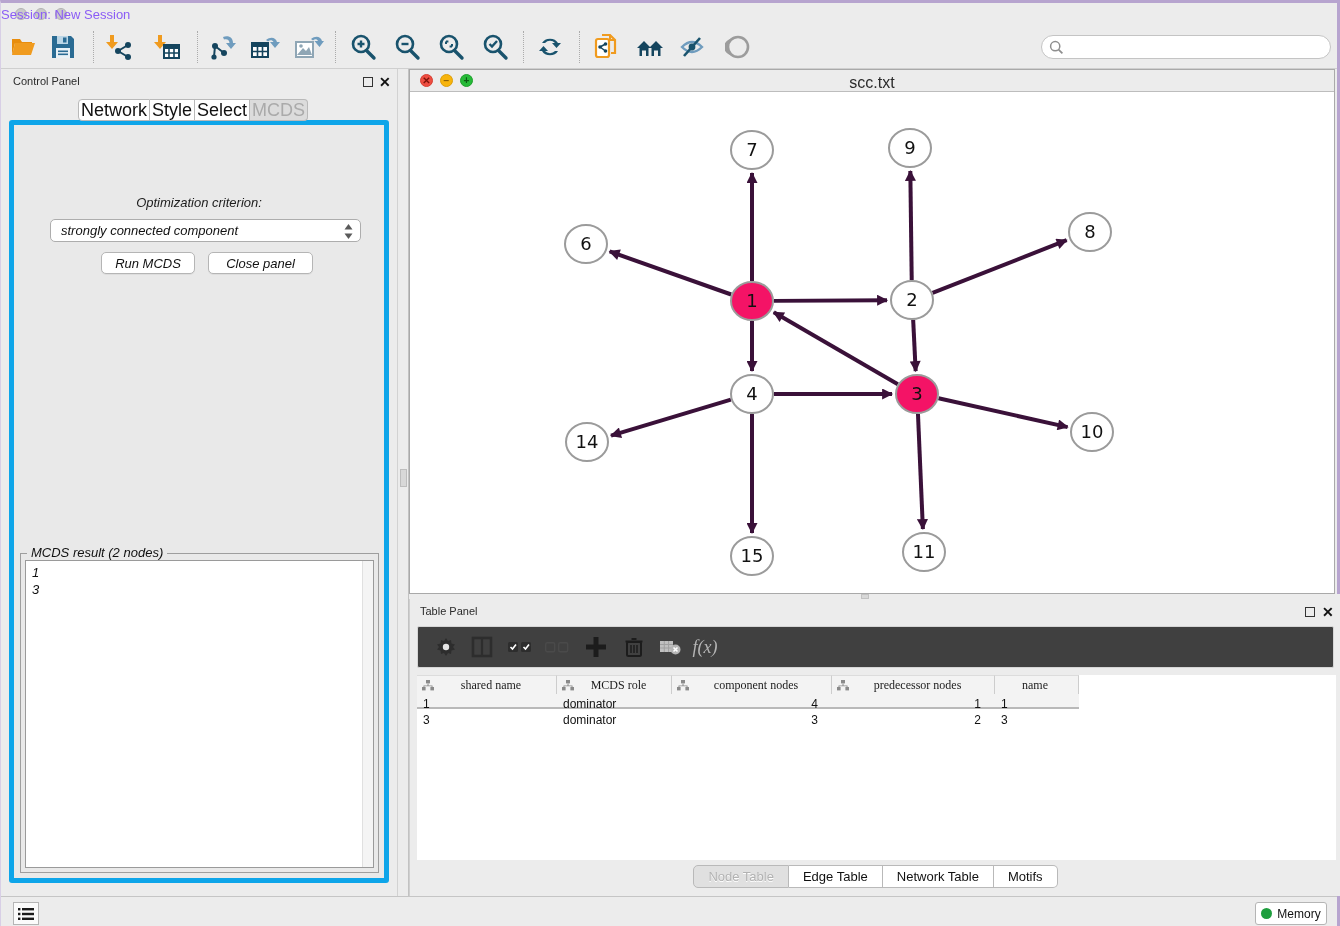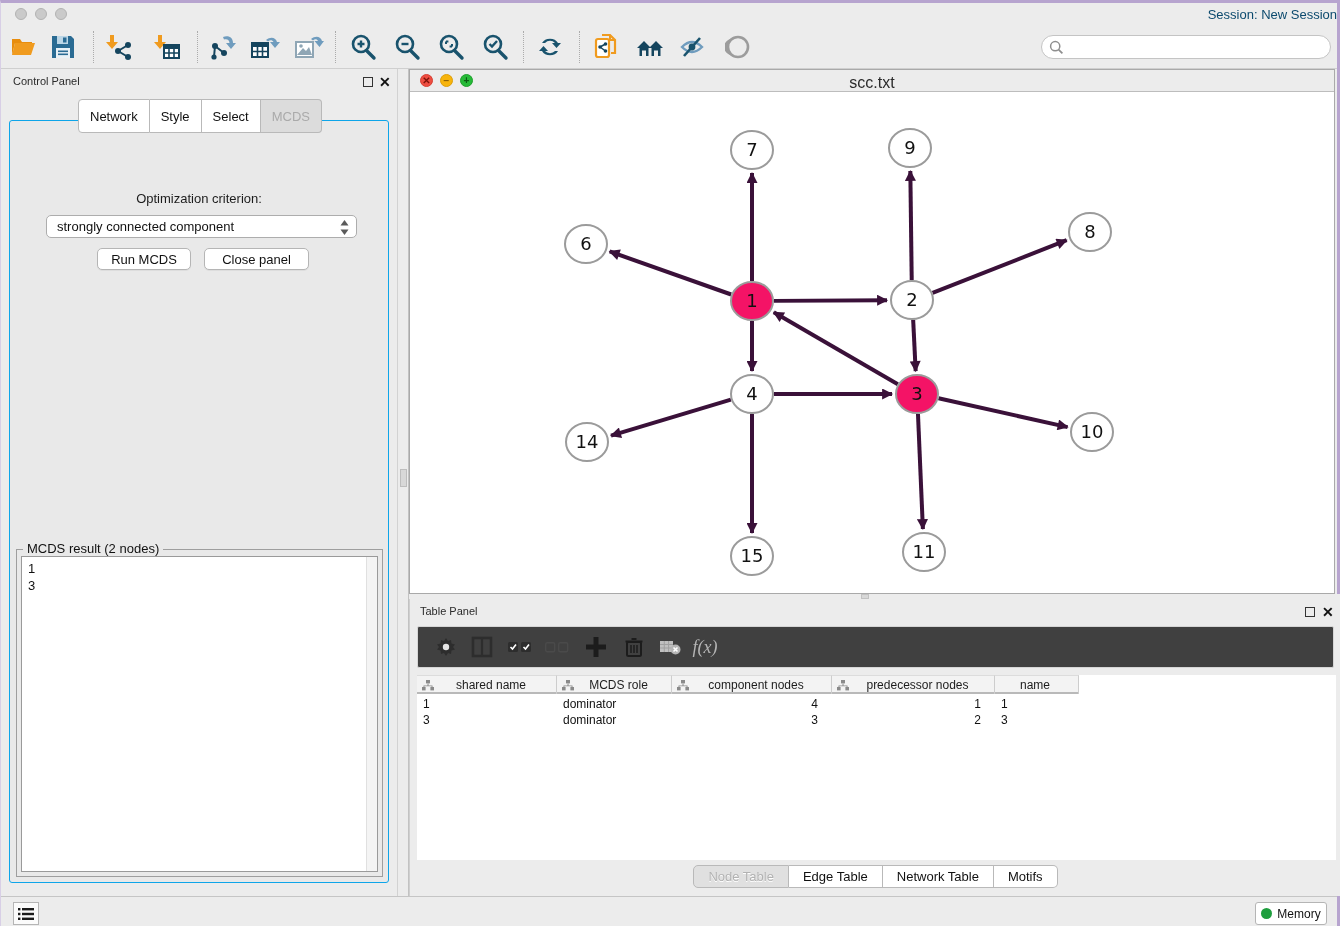--- a/index.html
+++ b/index.html
@@ -10,42 +10,42 @@
     background:#ececec; position:relative; overflow:hidden;
   }
   #frame {
     position:absolute; inset:0;
     border-top:3px solid #b7a4cf; border-right:3px solid #b7a4cf; border-left:1px solid #d8cfe6;
   }
   
   .titlebar { position:absolute; left:0; top:0; width:100%; height:22px; background:#ececec; }
   .titlebar .dot { position:absolute; top:5px; width:12px; height:12px; border-radius:50%;
                    background:#cacaca; border:1px solid #b3b3b3; }
-  .titlebar .title { position:absolute; width:100%; text-align:right; top:4px; color:#0c4a6e; font-size:13px; }
+  .titlebar .title { position:absolute; width:100%; text-align:left; top:4px; color:#8b5cf6; font-size:13px; }
   
   .toolbar { position:absolute; left:0; top:22px; width:100%; height:44px; background:#ececec;
              border-bottom:1px solid #cfcfcf; }
   .tbtn { position:absolute; top:4px; width:36px; height:36px; display:flex; align-items:center;
           justify-content:center; cursor:default; }
   .tsep { position:absolute; top:6px; width:0; height:32px; border-left:1px dotted #ababab; }
   .searchbox { position:absolute; left:1040px; top:10px; width:290px; height:24px; background:#fff;
                border:1px solid #c4c4c4; border-radius:12px; display:flex; align-items:center; padding-left:7px; }
   .searchbox input { border:none; outline:none; background:transparent; flex:1; font-size:12px;
                      font-family:"Liberation Sans",sans-serif; padding-left:4px;}
   
   .control-panel { position:absolute; left:0; top:66px; width:396px; height:827px; background:#ececec; }
   .panel-header { position:relative; height:28px; }
   .panel-header .ph-title { position:absolute; left:12px; top:6px; font-size:11px; color:#2b2b2b; }
   .float-box { position:absolute; top:8px; width:10px; height:10px; border:1.5px solid #333; }
   .close-x  { position:absolute; top:5px; font-size:14px; font-weight:bold; color:#111; }
   .cp-content { position:absolute; left:8px; right:8px; top:51px; bottom:13px;
-                background:#e9e9e9; border:1px solid #0ea5e9; border-radius:3px; }
+                background:#e9e9e9; border:5px solid #0ea5e9; border-radius:3px;font-style:italic; }
   .cp-tabs { position:absolute; left:77px; top:30px; height:22px; display:flex; z-index:3; }
-  .cp-tab { height:34px; padding:0 11px; background:#fff; border:1px solid #b9b9b9; border-left:none;
-            display:flex; align-items:center; font-size:13px; color:#111; }
+  .cp-tab { height:22px; padding:0 2px; background:#fff; border:1px solid #b9b9b9; border-left:none;
+            display:flex; align-items:center; font-size:18px; color:#111; }
   .cp-tab:first-child { border-left:1px solid #b9b9b9; border-radius:4px 0 0 4px; }
   .cp-tab:last-child { border-radius:0 4px 4px 0; }
   .cp-tab.disabled-selected { background:#dcdcdc; color:#aaa; }
   .opt-label { position:absolute; left:0; width:100%; top:70px; text-align:center; color:#1c1c1c; }
   .opt-select { position:absolute; left:36px; top:94px; width:311px; height:23px; background:#fff;
                 border:1px solid #adadad; border-radius:5px; display:flex; align-items:center;
                 padding:0 22px 0 10px; font-size:13px; color:#111; }
   .opt-select .updown { position:absolute; right:7px; top:4px; }
   .btnrow-btn { position:absolute; top:127px; height:22px; background:#fff; border:1px solid #b5b5b5;
                 border-radius:5px; font-size:13px; color:#111; display:flex; align-items:center;
@@ -80,22 +80,22 @@
   .nw-canvas { position:absolute; left:0; top:22px; width:924px; height:501px; background:#fff; }
   
   .table-panel { position:absolute; left:408px; top:596px; width:932px; height:297px; background:#ececec;
                  border-left:1px solid #cfcfcf; }
   .tp-toolbar { position:absolute; left:7px; right:7px; top:27px; height:42px; background:#404040;
                 border:1px solid #d6d6d6; border-radius:2px; }
   .tpbtn { position:absolute; top:3px; width:34px; height:34px; display:flex; align-items:center;
            justify-content:center; }
   .fx { font-family:"Liberation Serif", serif; font-style:italic; font-size:18px; color:#b5b5b5; }
   .grid { position:absolute; left:7px; top:76px; width:919px; height:185px; background:#fff; }
-  .grid-header { position:absolute; left:0; top:0; height:19px; display:flex;
-                 border-bottom:2px solid #b9b9b9; background:#f3f3f3; }
+  .grid-header { position:absolute; left:0; top:0; height:34px; display:flex;
+                 border-bottom:2px solid #b9b9b9; background:#f3f3f3;font-family:Liberation Serif, serif; }
   .gh-cell { height:19px; border-right:1px solid #cdcdcd; border-top:1px solid #dcdcdc;
              display:flex; align-items:center; font-size:12px; color:#1c1c1c; padding-left:5px; }
   .gh-cell .gh-label { flex:1; text-align:center; padding-right:8px; }
   .grid-row { position:absolute; left:0; height:16px; display:flex; font-size:12px; color:#111; }
   .gr-cell { height:16px; display:flex; align-items:center; padding:0 6px; }
   .gr-right { justify-content:flex-end; padding-right:14px; }
   .tp-tabs { position:absolute; left:0; right:0; top:266px; height:24px; display:flex; justify-content:center; }
   .tp-tab { height:23px; padding:0 14px; background:#fff; border:1px solid #b9b9b9; border-left:none;
             display:flex; align-items:center; font-size:13px; color:#111; }
   .tp-tab:first-child { border-left:1px solid #b9b9b9; border-radius:5px 0 0 5px; }

